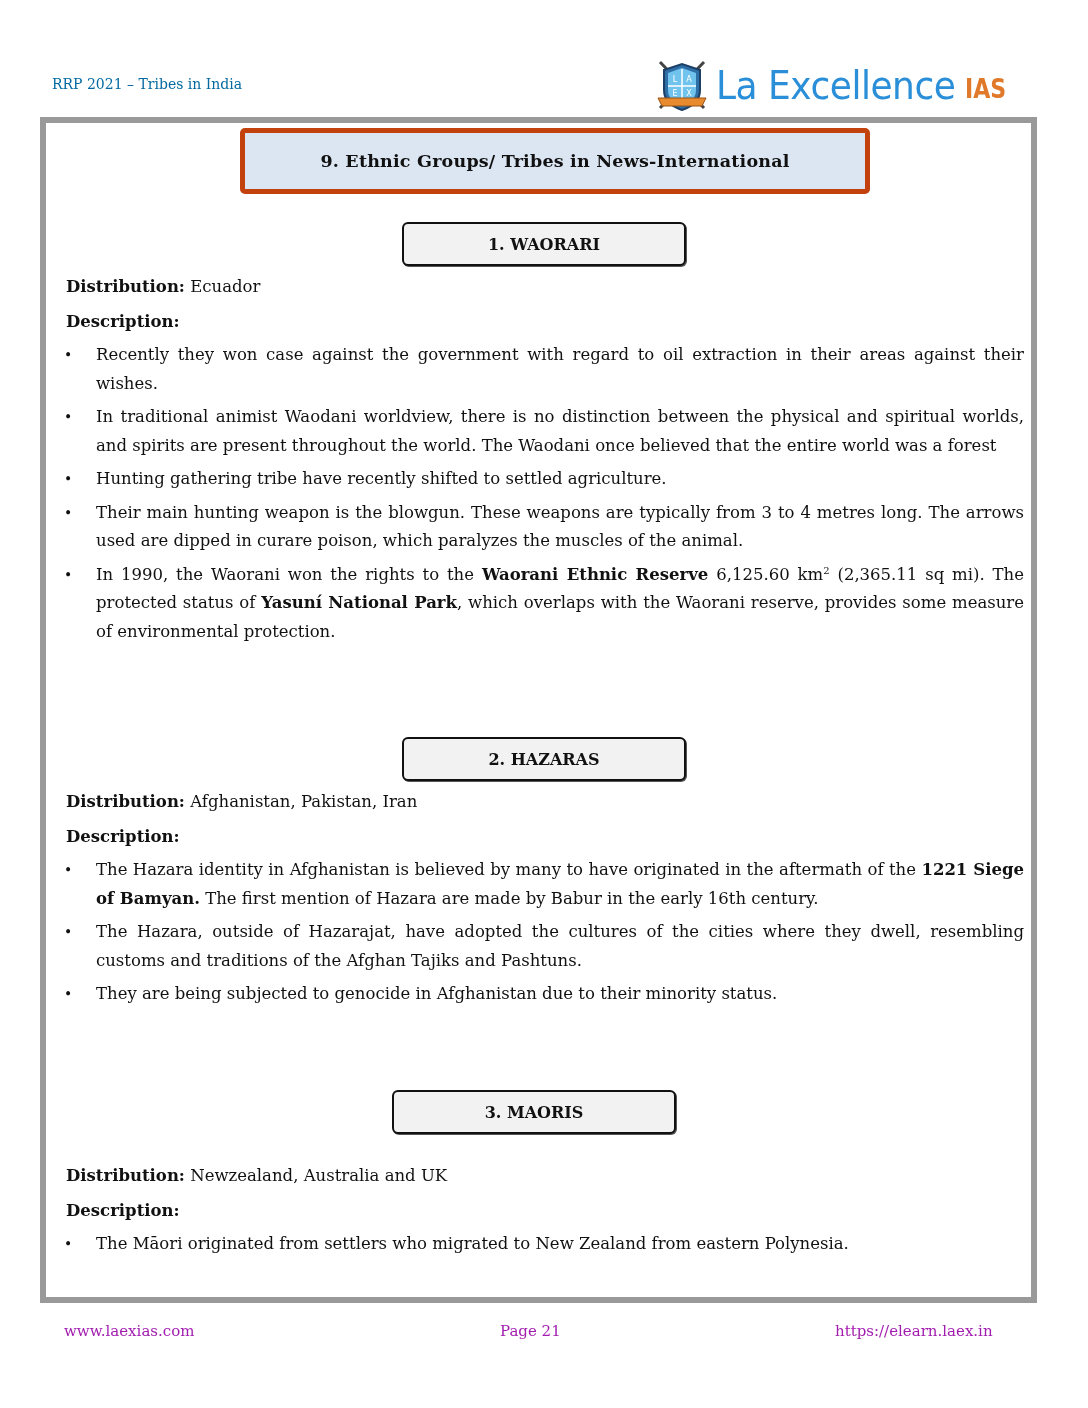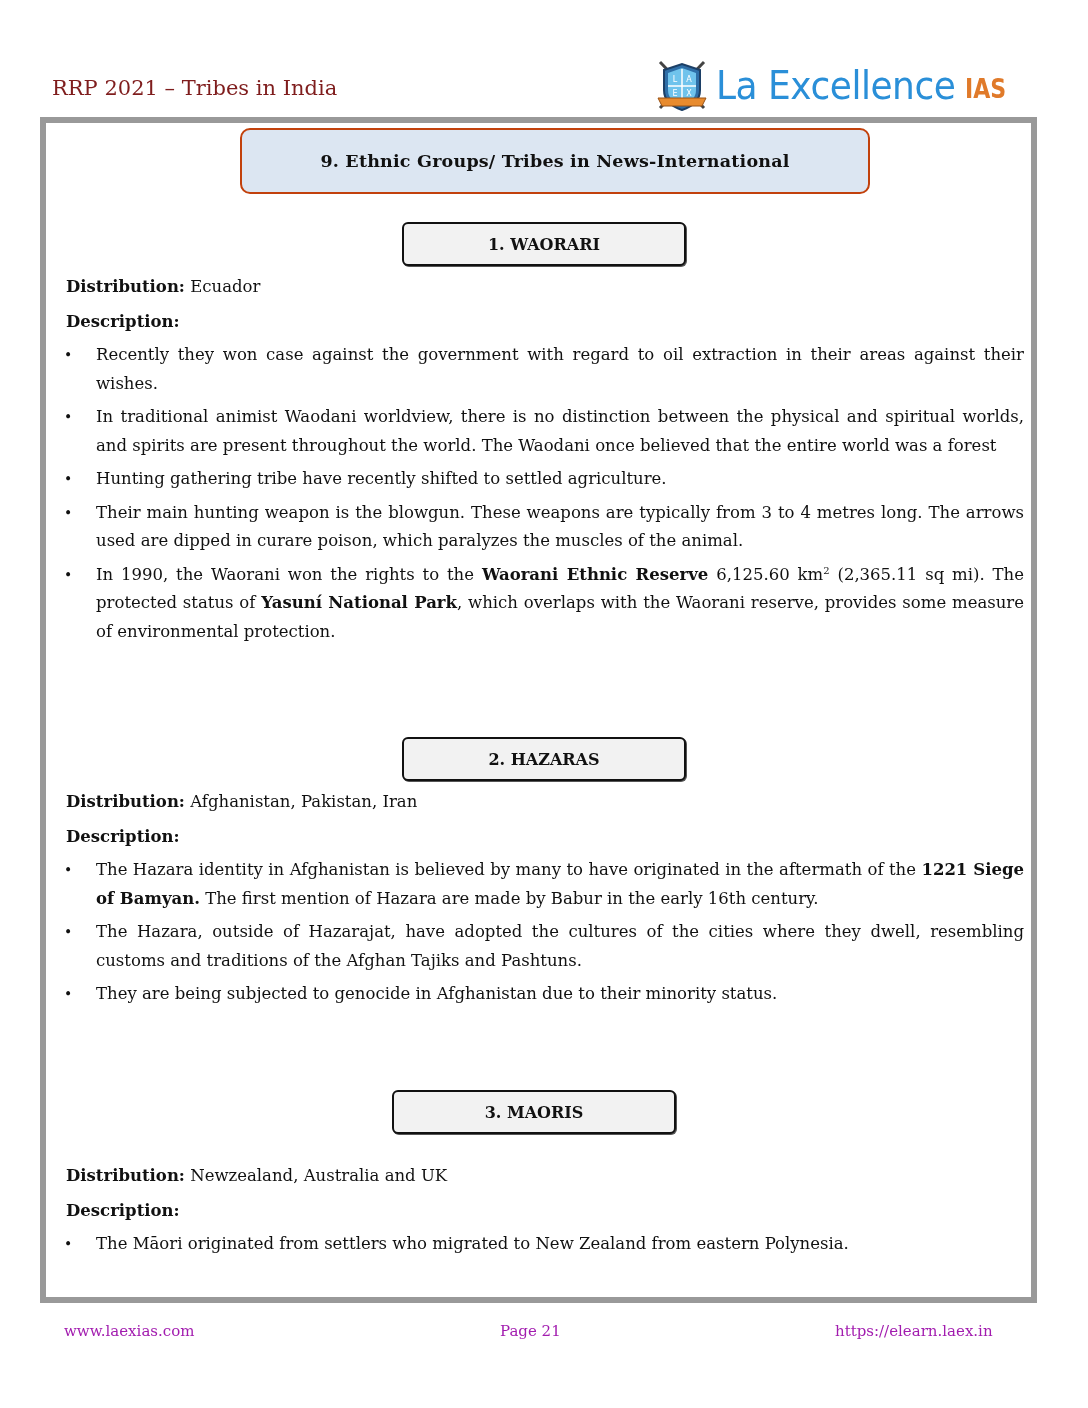--- a/index.html
+++ b/index.html
@@ -2,42 +2,42 @@
 <html><head>
 <meta charset="utf-8">
 <style>
   html, body { margin: 0; padding: 0; }
   body {
     width: 1088px; height: 1408px; background: #ffffff; position: relative;
     font-family: "DejaVu Serif", "Liberation Serif", serif; color: #111;
     overflow: hidden;
   }
   .header-left {
-    position: absolute; left: 52px; top: 76px; font-size: 21px; color: #7f1d1d;
+    position: absolute; left: 52px; top: 76px; font-size: 14px; color: #0369a1;
     font-family: "DejaVu Serif", serif;
   }
   .logo {
     position: absolute; left: 654px; top: 58px; height: 56px; display: flex; align-items: center;
   }
   .logo-shield { width: 56px; height: 56px; margin-right: 6px; }
   .logo-text {
     font-family: "DejaVu Sans", sans-serif; font-size: 36px; color: #2a8fd8; letter-spacing: -0.5px;
     line-height: 1; transform: scaleY(1.08);
   }
   .logo-ias {
     font-family: "DejaVu Sans", sans-serif; font-size: 26px; font-weight: bold; color: #e07a2a;
     margin-left: 10px; margin-top: 6px; transform: scaleX(0.85); transform-origin: left;
   }
   .frame {
     position: absolute; left: 40px; top: 117px; width: 997px; height: 1186px;
     border: 6px solid #999999; box-sizing: border-box;
   }
   .chapter-banner {
     position: absolute; left: 240px; top: 128px; width: 630px; height: 66px;
-    background: #dce6f2; border: 2px solid #c2410c; border-radius: 10px; box-sizing: border-box;
+    background: #dce6f2; border: 5px solid #c2410c; border-radius: 5px; box-sizing: border-box;
     display: flex; align-items: center; justify-content: center;
     font-weight: bold; font-size: 17.5px; letter-spacing: 0.2px;
   }
   .section-box {
     position: absolute; height: 44px; background: #f2f2f2; border: 2.5px solid #111;
     border-radius: 6px; box-sizing: border-box; display: flex; align-items: center; justify-content: center;
     font-weight: bold; font-size: 16px; box-shadow: 1px 1px 0 #555;
   }
   .content { position: absolute; left: 64px; width: 960px; font-size: 16.5px; line-height: 28.5px; }
   .field { margin: 2px; }

